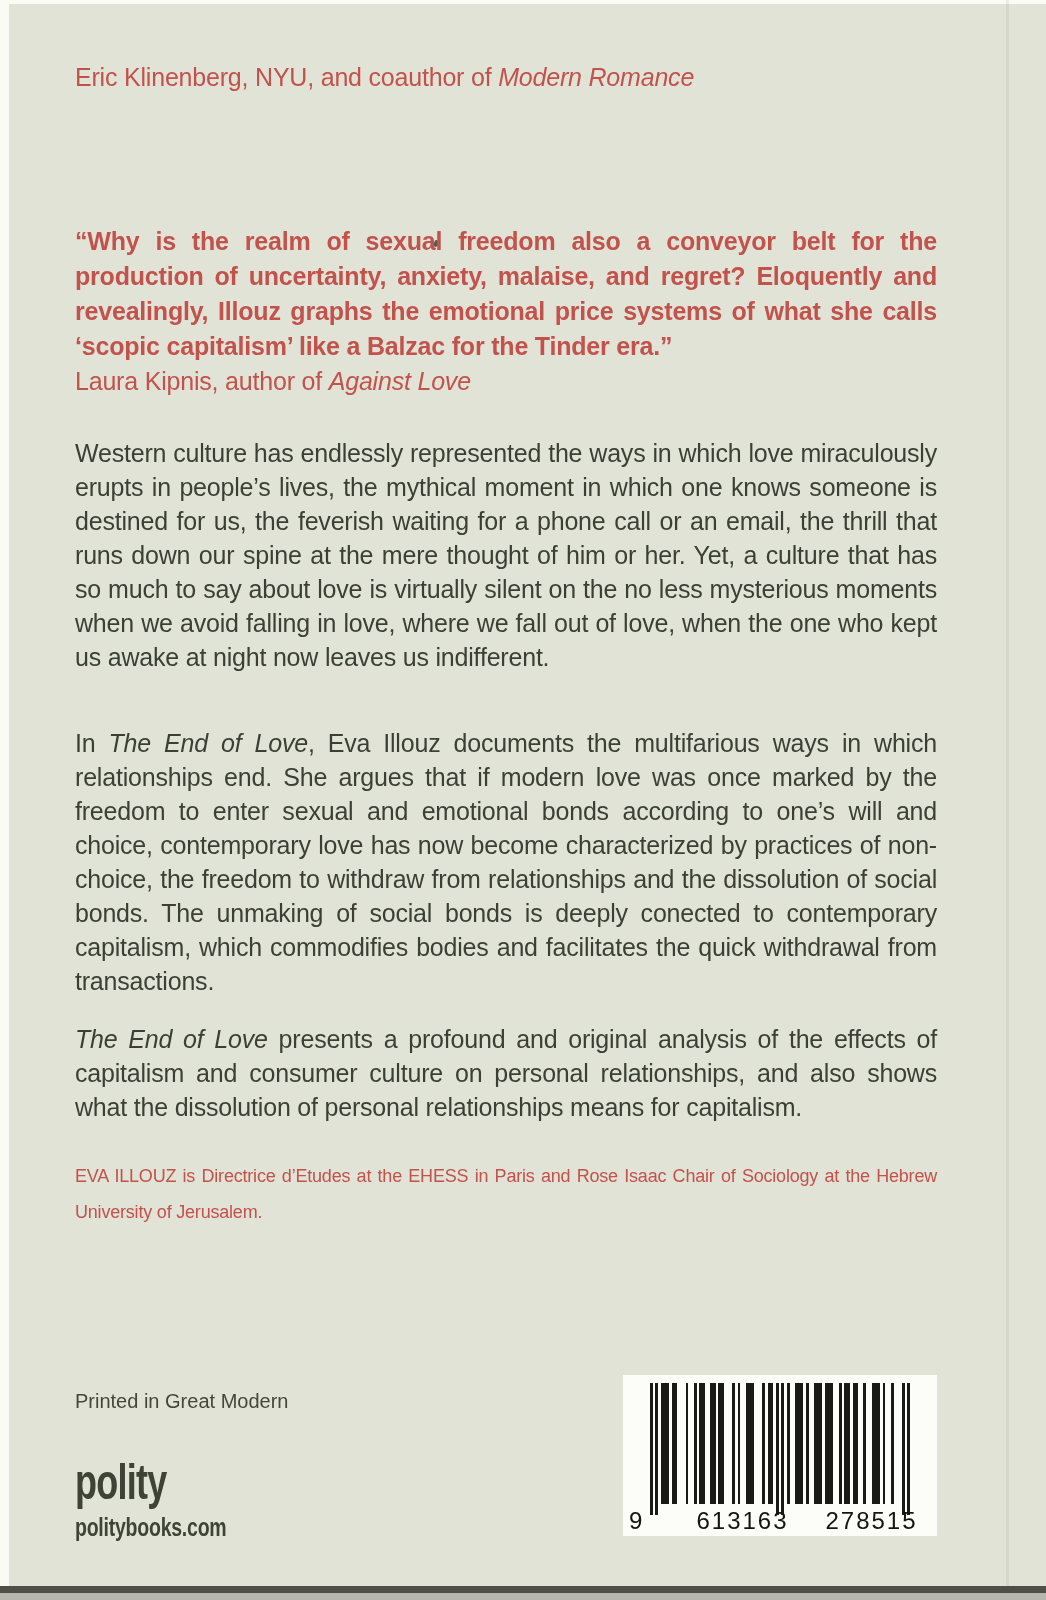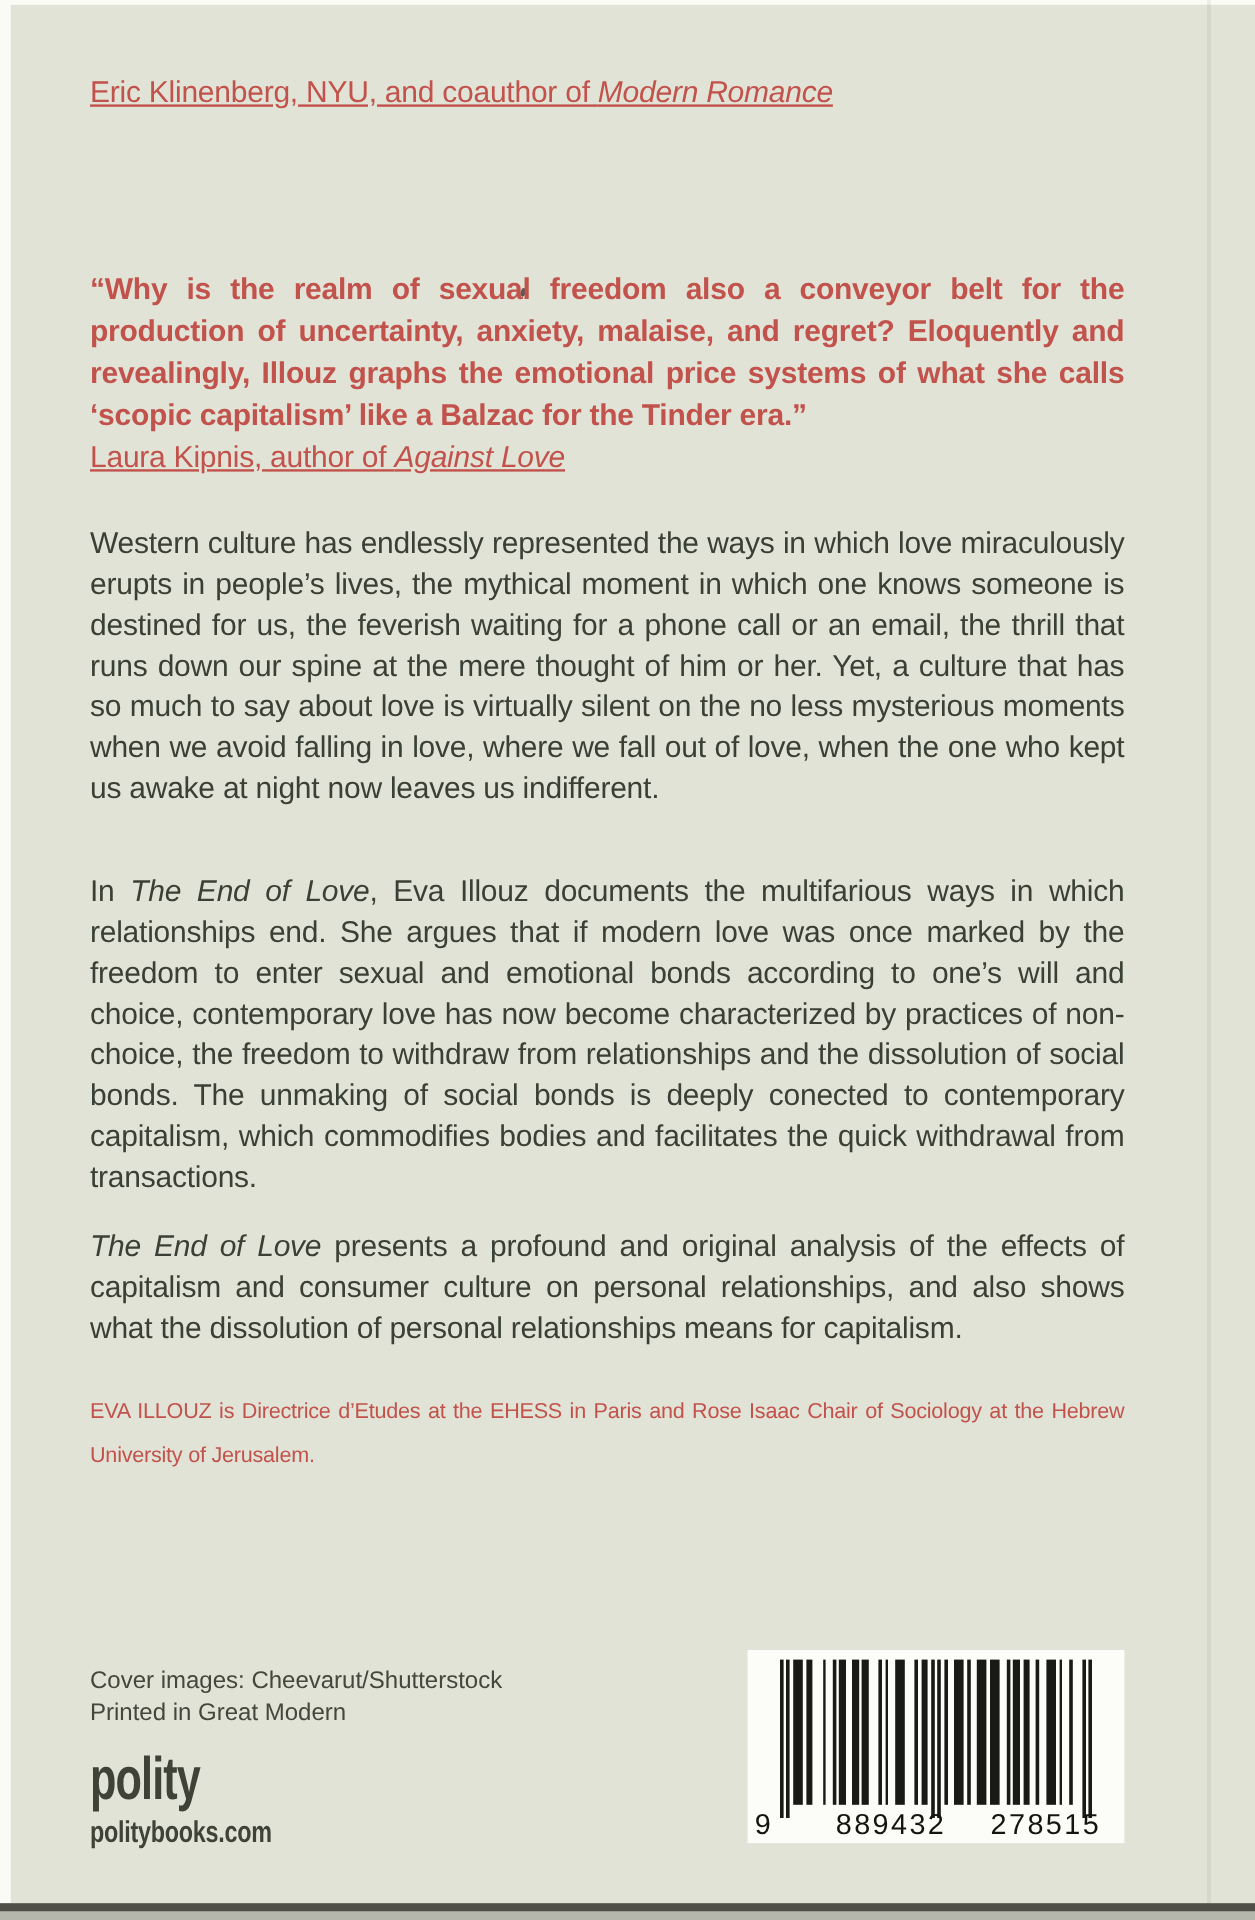--- a/index.html
+++ b/index.html
@@ -19,21 +19,21 @@
   .edge-bottom-gray{position:absolute;left:0;top:1593px;width:100%;height:7px;background:#b5b6ac;}
   .speck{position:absolute;left:434px;top:240px;width:4px;height:7px;background:rgba(55,55,50,0.8);border-radius:2px;transform:rotate(18deg);}
 
   .tblock{position:absolute;left:75px;width:862px;margin:0;}
   .qtext{
     margin:0;font-size:25px;line-height:35px;font-weight:bold;
     color:var(--accent-red,#c0514b);text-align:justify;letter-spacing:-0.2px;
   }
   .qattr{
     margin:0;font-size:25px;line-height:35px;font-weight:normal;
-    color:var(--accent-red,#c0514b);letter-spacing:-0.2px;text-decoration:underline;
+    color:var(--accent-red,#c0514b);letter-spacing:-0.2px;
   }
   .para{
     margin:0;font-size:25px;line-height:34px;
     color:var(--text-dark,#3b4036);text-align:justify;letter-spacing:-0.2px;
   }
   .bio{
     margin:0;font-size:18px;line-height:36px;
     color:var(--accent-red,#c0514b);text-align:justify;letter-spacing:-0.2px;
   }
   .i{font-style:italic;}
@@ -88,21 +88,20 @@
 
   <p class="tblock para" style="top:436px"><span>Western culture has endlessly represented the ways in which love miraculously erupts in people’s lives, the mythical moment in which one knows someone is destined for us, the feverish waiting for a phone call or an email, the thrill that runs down our spine at the mere thought of him or her. Yet, a culture that has so much to say about love is virtually silent on the no less mysterious moments when we avoid falling in love, where we fall out of love, when the one who kept us awake at night now leaves us indifferent.</span></p>
 
   <p class="tblock para" style="top:726px"><span>In </span><span class="i">The End of Love</span><span>, Eva Illouz documents the multifarious ways in which relationships end. She argues that if modern love was once marked by the freedom to enter sexual and emotional bonds according to one’s will and choice, contemporary love has now become characterized by practices of non-choice, the freedom to withdraw from relationships and the dissolution of social bonds. The unmaking of social bonds is deeply conected to contemporary capitalism, which commodifies bodies and facilitates the quick withdrawal from transactions.</span></p>
 
   <p class="tblock para" style="top:1022px"><span class="i">The End of Love</span><span> presents a profound and original analysis of the effects of capitalism and consumer culture on personal relationships, and also shows what the dissolution of personal relationships means for capitalism.</span></p>
 
   <p class="tblock bio" style="top:1158px"><span>EVA ILLOUZ is Directrice d’Etudes at the EHESS in Paris and Rose Isaac Chair of Sociology at the Hebrew University of Jerusalem.</span></p>
 
   <div class="tblock credits" style="top:1388px">
-    <p>Cover images: Cheevarut/Shutterstock</p>
     <p>Printed in Great Modern</p>
   </div>
 
   <div class="tblock polity" style="top:1456px">polity</div>
   <div class="tblock site" style="top:1514px">politybooks.com</div>
 
   <div class="barcode-panel">
     <div class="bars">
         <div class="bar tall" style="left: 0%; width: 1.05263%;"></div>
         <div class="bar tall" style="left: 2.10526%; width: 1.05263%;"></div>
@@ -129,19 +128,19 @@
         <div class="bar" style="left: 74.7368%; width: 2.10526%;"></div>
         <div class="bar" style="left: 77.8947%; width: 2.10526%;"></div>
         <div class="bar" style="left: 82.1053%; width: 1.05263%;"></div>
         <div class="bar" style="left: 85.2632%; width: 3.15789%;"></div>
         <div class="bar" style="left: 89.4737%; width: 1.05263%;"></div>
         <div class="bar" style="left: 92.6316%; width: 1.05263%;"></div>
         <div class="bar tall" style="left: 96.8421%; width: 1.05263%;"></div>
         <div class="bar tall" style="left: 98.9474%; width: 1.05263%;"></div>
       </div>
     <div class="bd lead">9</div>
-    <div class="bd g1">889432</div>
+    <div class="bd g1">613163</div>
     <div class="bd g2">278515</div>
   </div>
 
   <div class="edge-bottom-dark"></div>
   <div class="edge-bottom-gray"></div>
 </div>
 
 </body></html>

